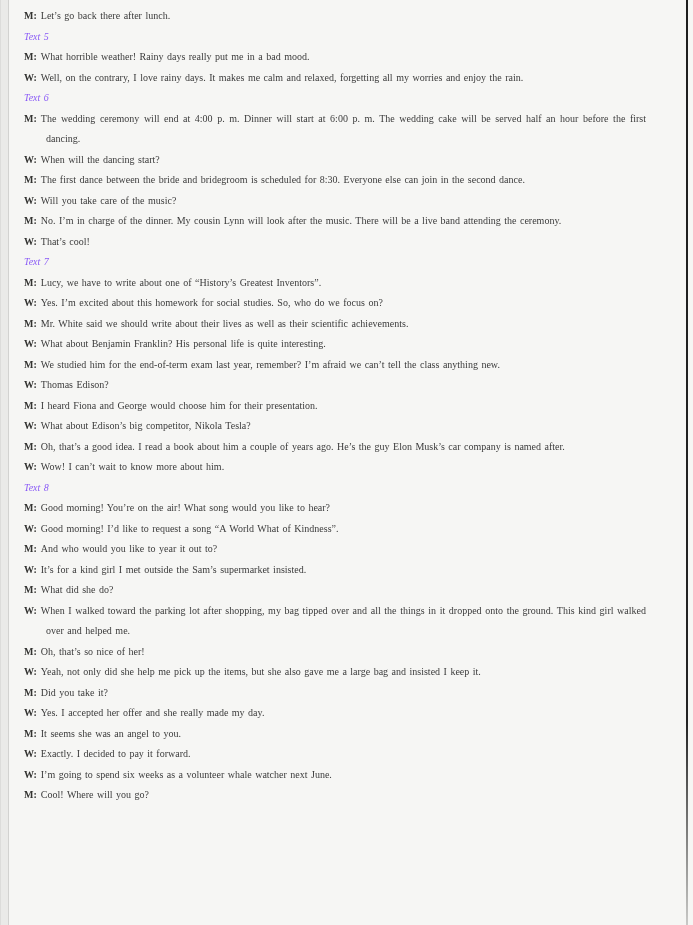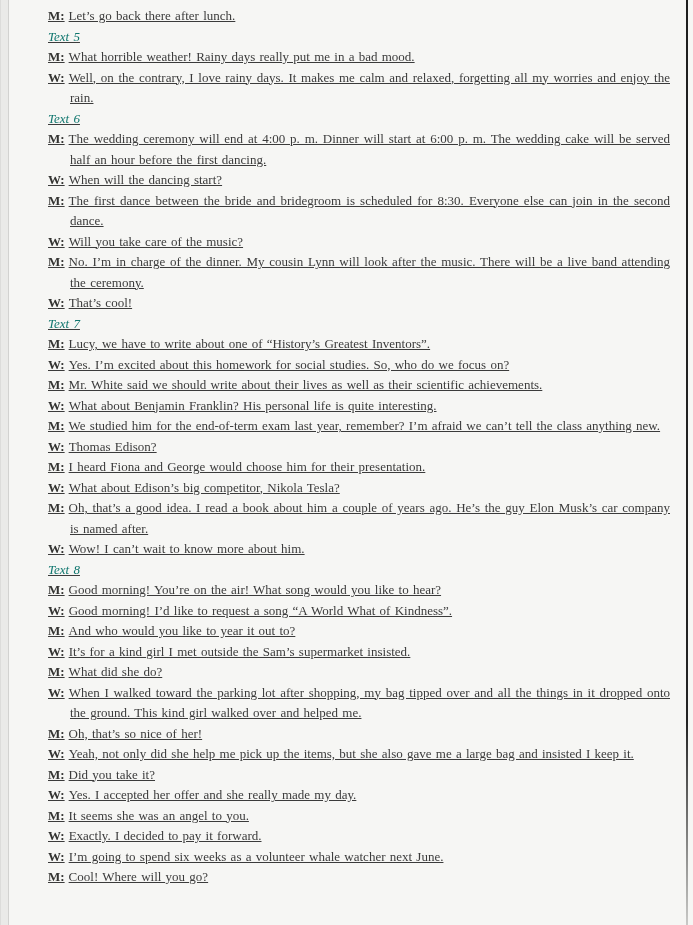--- a/index.html
+++ b/index.html
@@ -25,42 +25,41 @@
   }
   .scan-right-line {
     position: absolute;
     top: 0; bottom: 0;
     left: 686px;
     width: 2px;
     background: linear-gradient(to bottom, #1e1e1e 0%, #232323 78%, #8d8d8b 92%, #c9c9c7 100%);
   }
   .page-content {
     position: absolute;
-    left: 48px;
+    left: 24px;
     top: 6px;
     width: 622px;
     color: #3b3b3b;
-    font-size: 13px;
+    font-size: 10px;
     line-height: 20.5px;
     word-spacing: 1px;
-    text-decoration: underline;
   }
   .dialogue-line {
     text-align: justify;
     padding-left: 22px;
     text-indent: -22px;
   }
   .speaker {
     font-weight: bold;
     color: #333331;
     padding-right: 4px;
   }
   .text-label {
     font-style: italic;
-    color: #0f766e;
+    color: #8b5cf6;
   }
 </style>
 </head>
 <body>
 
 <div class="scan-left-margin"></div>
 <div class="scan-right-line"></div>
 
 <div class="page-content">
     <div class="dialogue-line"><span class="speaker">M:</span><span class="utterance">Let’s go back there after lunch.</span></div>

